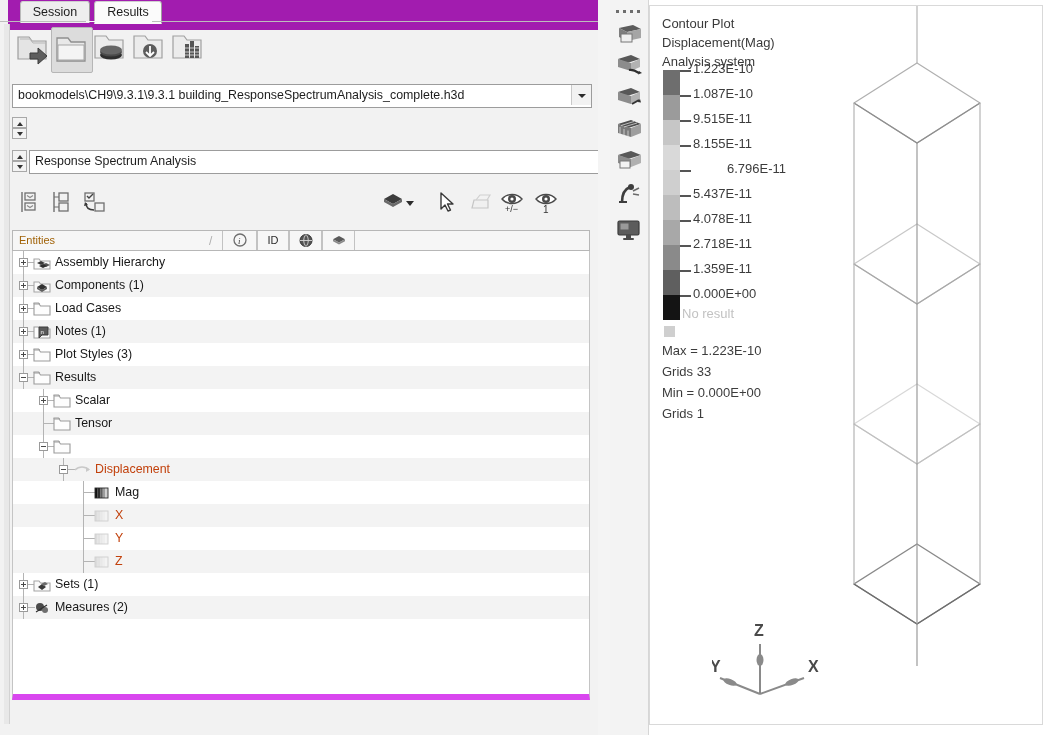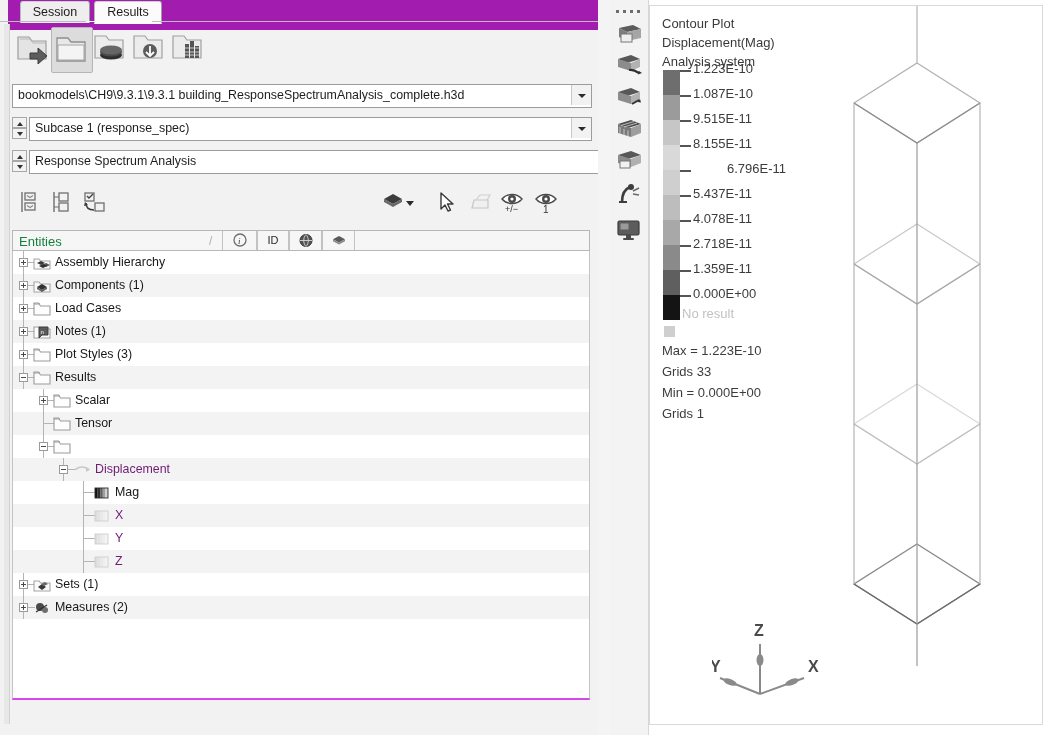--- a/index.html
+++ b/index.html
@@ -38,32 +38,32 @@
   .spin .up:after{content:"";position:absolute;left:4px;top:4px;border-left:3px solid transparent;border-right:3px solid transparent;border-bottom:4px solid #333;}
   .spin .dn:after{content:"";position:absolute;left:4px;top:3px;border-left:3px solid transparent;border-right:3px solid transparent;border-top:4px solid #333;}
 
   
   #tools2{position:absolute;left:0;top:188px;width:600px;height:34px;}
   .tic{position:absolute;top:2px;width:28px;height:26px;}
 
   
   #ent-head{position:absolute;left:12px;top:230px;width:578px;height:21px;background:#f6f6f6;
             border:1px solid #b7b7b7;box-sizing:border-box;}
-  #ent-label{position:absolute;left:6px;top:3px;font-size:13px;color:#15803d;}
+  #ent-label{position:absolute;left:6px;top:3px;font-size:11px;color:#a16207;}
   .colbtn{position:absolute;top:0;height:19px;border-left:1px solid #c2c2c2;border-right:1px solid #c2c2c2;box-sizing:border-box;}
   .colbtn .cl{position:absolute;left:0;top:3px;width:100%;text-align:center;font-size:11px;color:#2a2a2a;}
 
   
   #tree{position:absolute;left:12px;top:251px;width:578px;height:449px;background:#ffffff;
-        border-left:1px solid #c4c4c4;border-right:1px solid #c4c4c4;border-bottom:2px solid #d946ef;
+        border-left:1px solid #c4c4c4;border-right:1px solid #c4c4c4;border-bottom:6px solid #d946ef;
         box-sizing:border-box;overflow:hidden;}
   .row{position:relative;height:23px;}
   .row.alt{background:#f3f3f3;}
   .row .label{position:absolute;top:4px;font-size:12.4px;color:#181818;white-space:nowrap;}
-  .row.dim .label{color:#701a75;}
+  .row.dim .label{color:#c2410c;}
   .pm{position:absolute;top:7px;width:9px;height:9px;border:1px solid #9a9a9a;background:#fff;box-sizing:border-box;}
   .pm:before{content:"";position:absolute;left:1px;top:3px;width:5px;height:1px;background:#4a4a4a;}
   .pm.plus:after{content:"";position:absolute;left:3px;top:1px;width:1px;height:5px;background:#4a4a4a;}
   .vline{position:absolute;width:1px;background:#b4b4b4;}
   .hline{position:absolute;height:1px;background:#b4b4b4;}
 
   
   #lp-bottom{position:absolute;left:12px;top:700px;width:578px;height:26px;background:#f2f2f2;}
   #lp-left-edge{position:absolute;left:4px;top:24px;width:5px;height:700px;background:#e8e8e8;border-right:1px solid #d2d2d2;}
 
@@ -155,24 +155,20 @@
     </div>
 
     <div class="combo" style="left:12px;top:84px;width:578px;">
       <div class="txt" style="width:548px;">bookmodels\CH9\9.3.1\9.3.1 building_ResponseSpectrumAnalysis_complete.h3d</div>
       <div class="arrow"></div>
     </div>
 
     <div class="spin" style="left:12px;top:117px;">
       <div class="up"></div>
       <div class="dn"></div>
-    </div>
-    <div class="combo" style="left:29px;top:117px;width:561px;">
-      <div class="txt" style="width:530px;">Subcase 1 (response_spec)</div>
-      <div class="arrow"></div>
     </div>
 
     <div class="spin" style="left:12px;top:150px;">
       <div class="up"></div>
       <div class="dn"></div>
     </div>
     <div class="combo" style="left:29px;top:150px;width:561px;padding-left:32px;">
       <div class="txt" style="width:530px;">Response Spectrum Analysis</div>
       <div class="arrow"></div>
     </div>

